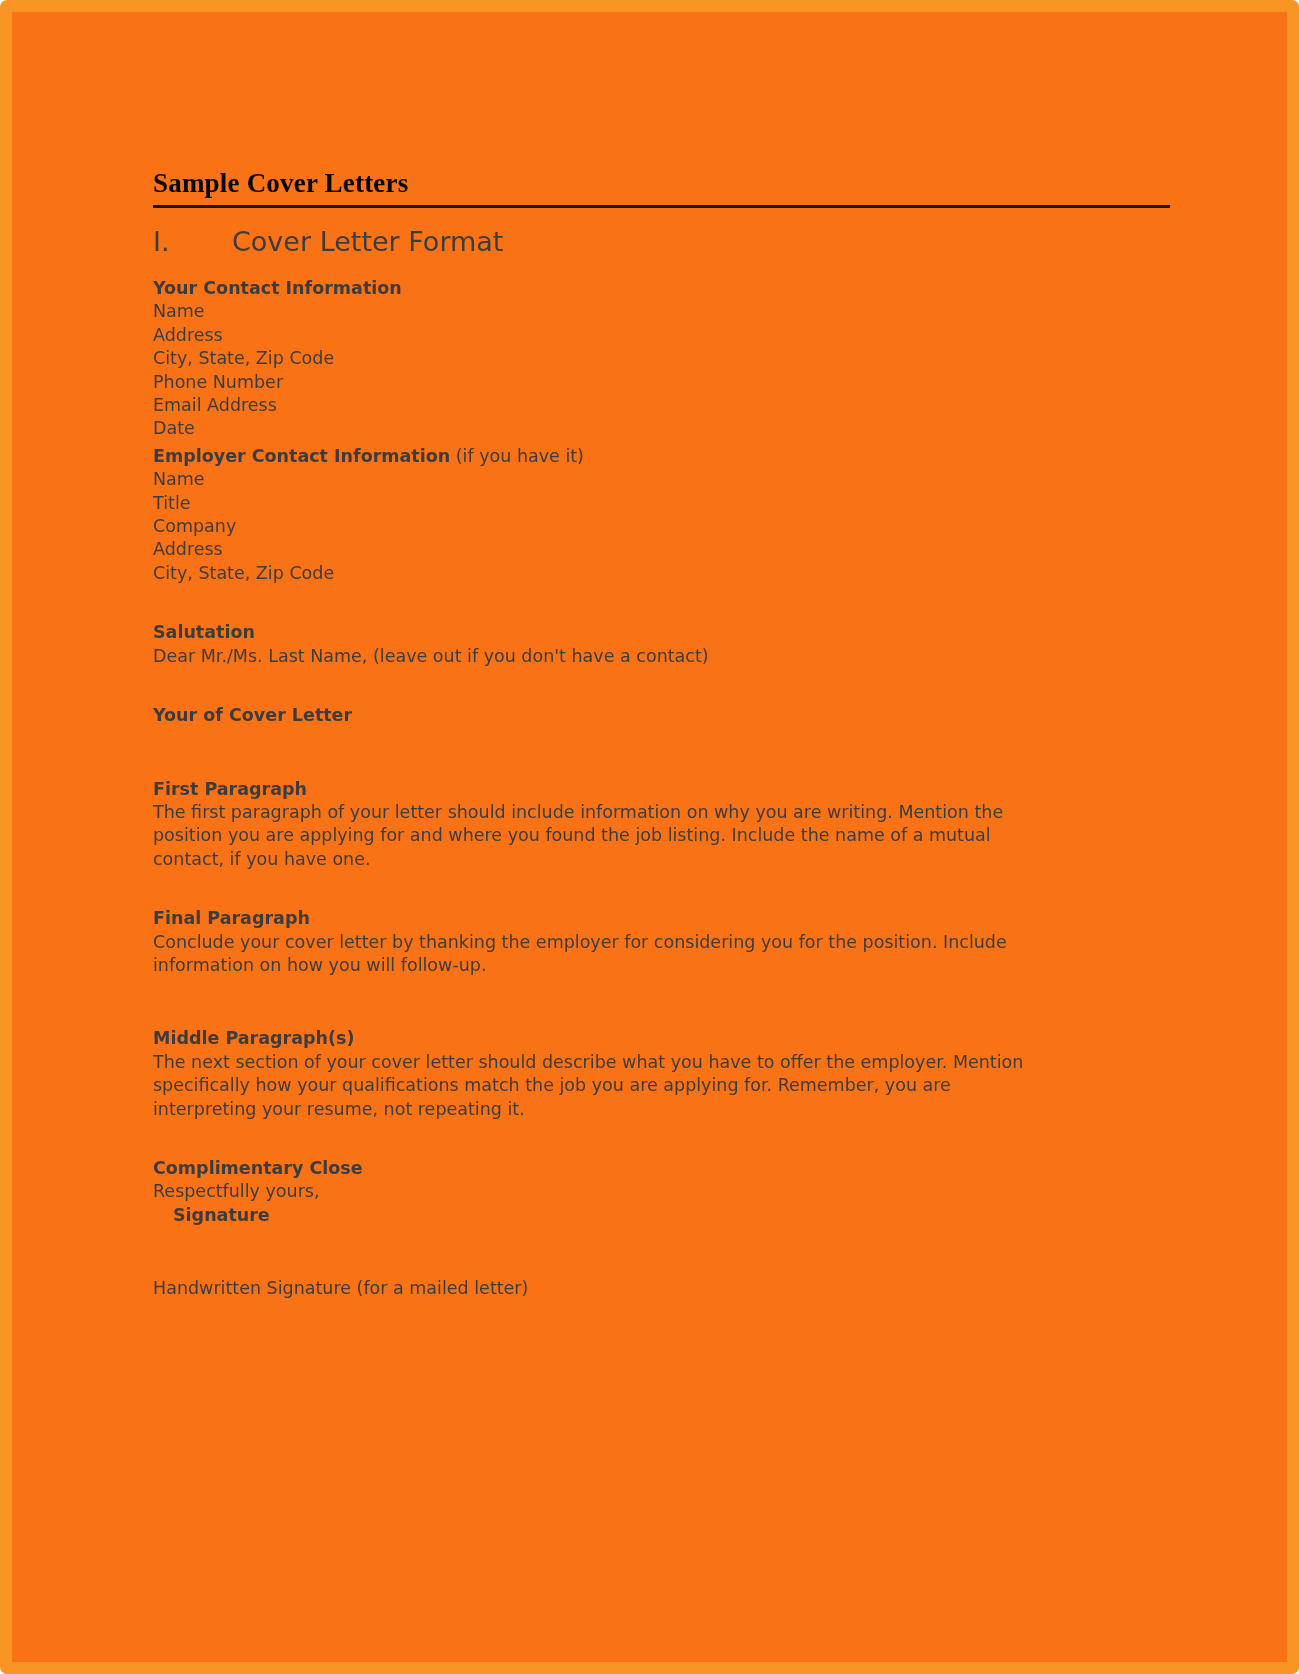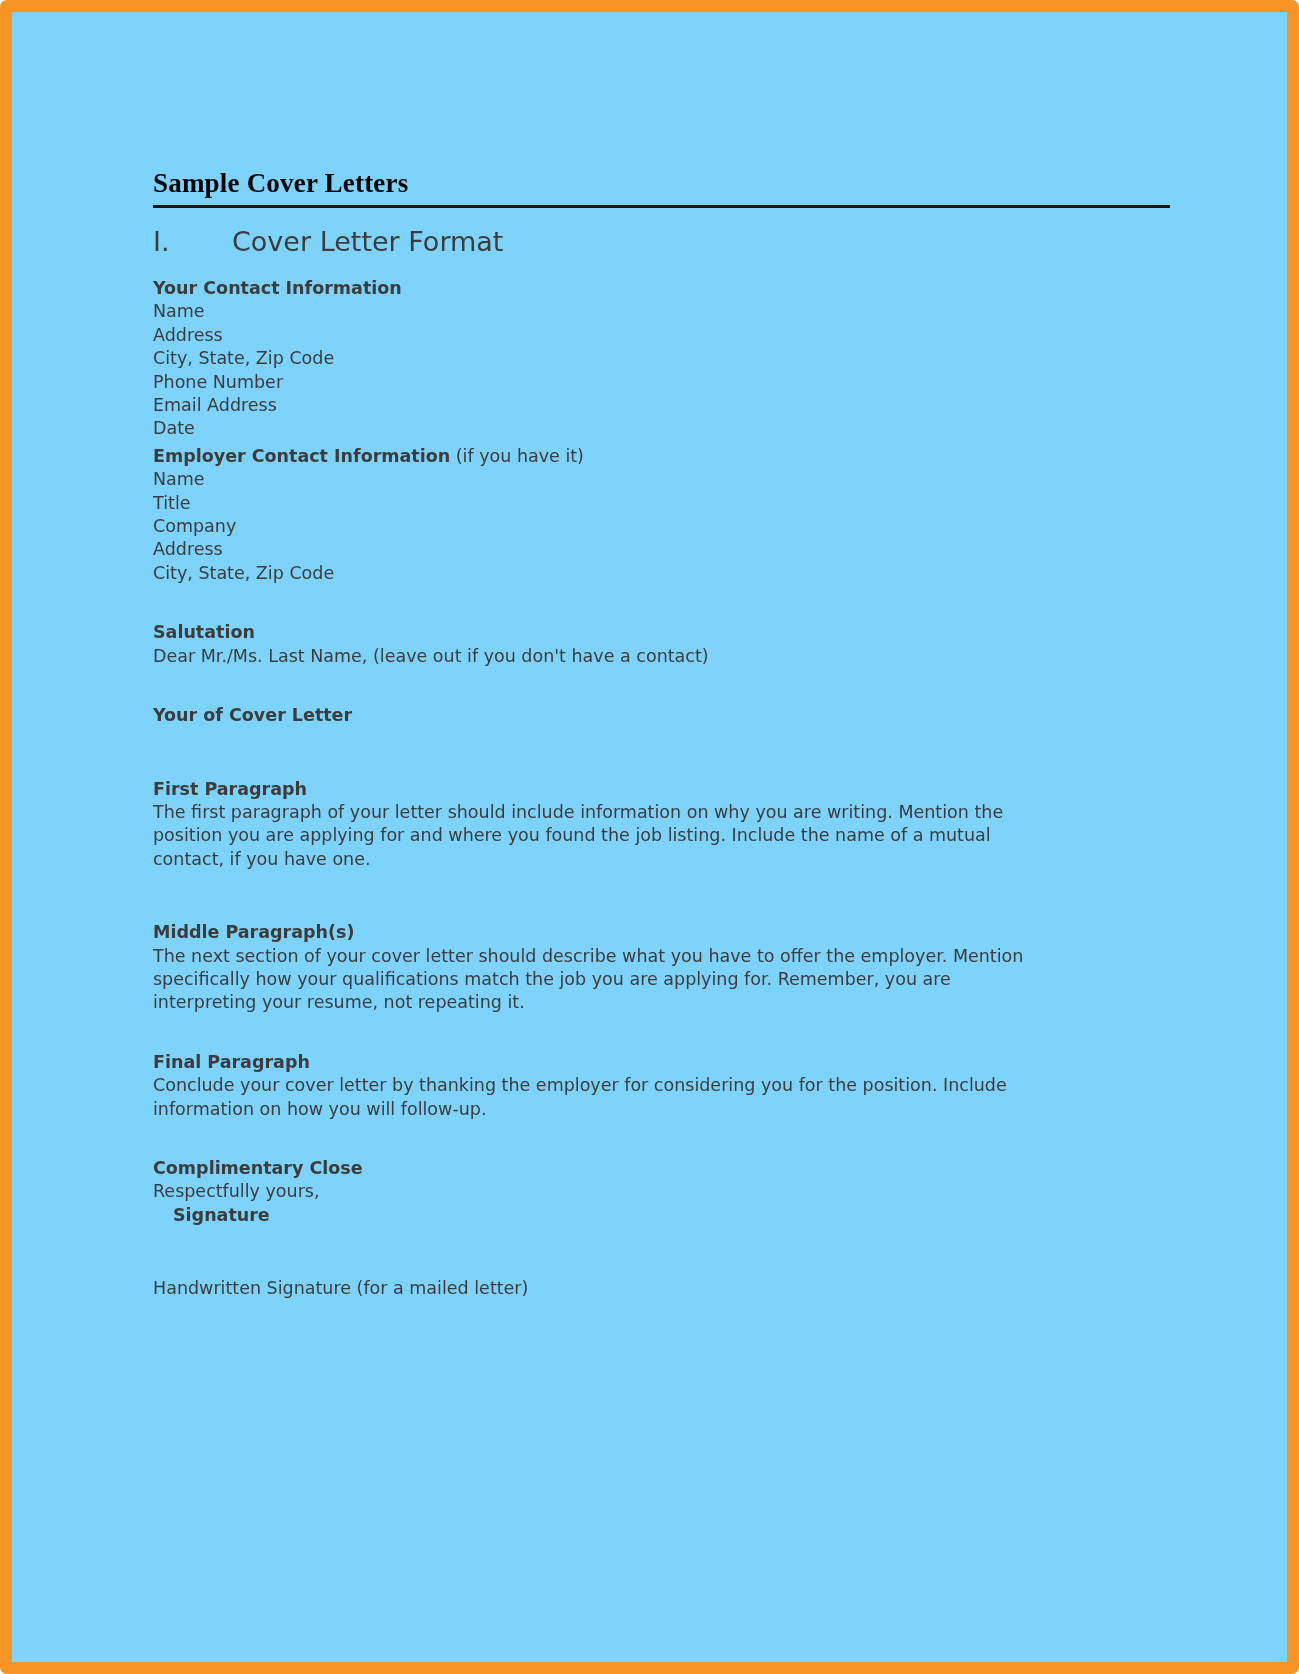--- a/index.html
+++ b/index.html
@@ -5,21 +5,21 @@
   html, body {
     margin: 0;
     padding: 0;
     background: #ffffff;
   }
   .page {
     position: relative;
     width: 1299px;
     height: 1674px;
     box-sizing: border-box;
-    background: #7dd3fc;
+    background: #f97316;
     border: 12px solid #f89423;
     border-radius: 7px;
     overflow: hidden;
     font-family: "DejaVu Sans", "Liberation Sans", sans-serif;
   }
   .content {
     position: absolute;
     left: 141px;
     top: 156px;
     width: 1090px;
@@ -117,31 +117,31 @@
       <div class="block-heading">Your of Cover Letter</div>
     </section>
 
     <section class="block mt-34">
       <div class="block-heading">First Paragraph</div>
       <div class="block-lines">The first paragraph of your letter should include information on why you are writing. Mention the
 position you are applying for and where you found the job listing. Include the name of a mutual
 contact, if you have one.</div>
     </section>
 
+    <section class="block">
+      <div class="block-heading">Final Paragraph</div>
+      <div class="block-lines">Conclude your cover letter by thanking the employer for considering you for the position. Include
+information on how you will follow-up.</div>
+    </section>
+
     <section class="block mt-34">
       <div class="block-heading">Middle Paragraph(s)</div>
       <div class="block-lines">The next section of your cover letter should describe what you have to offer the employer. Mention
 specifically how your qualifications match the job you are applying for. Remember, you are
 interpreting your resume, not repeating it.</div>
-    </section>
-
-    <section class="block">
-      <div class="block-heading">Final Paragraph</div>
-      <div class="block-lines">Conclude your cover letter by thanking the employer for considering you for the position. Include
-information on how you will follow-up.</div>
     </section>
 
     <section class="block">
       <div class="block-heading">Complimentary Close</div>
       <div class="block-lines">Respectfully yours,</div>
       <div class="bold-line">Signature</div>
     </section>
 
     <section class="block mt-34">
       <div class="block-lines">Handwritten Signature (for a mailed letter)</div>

